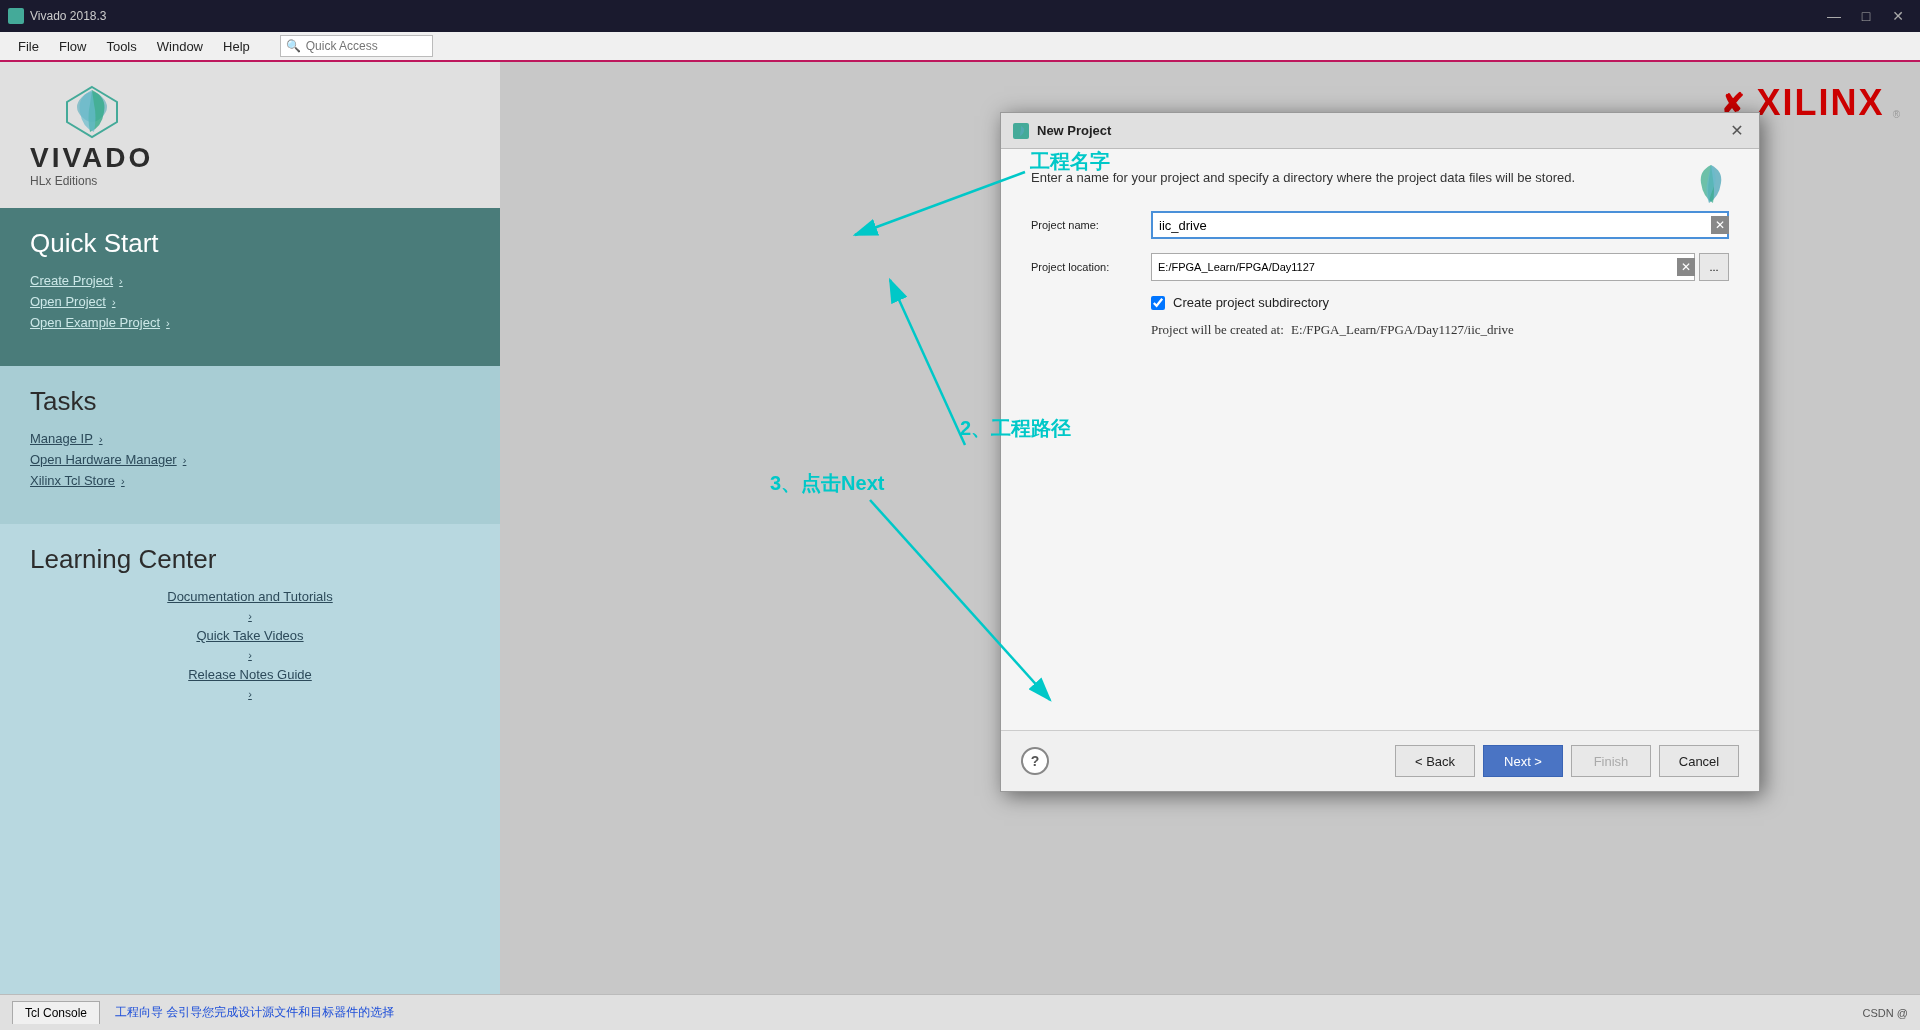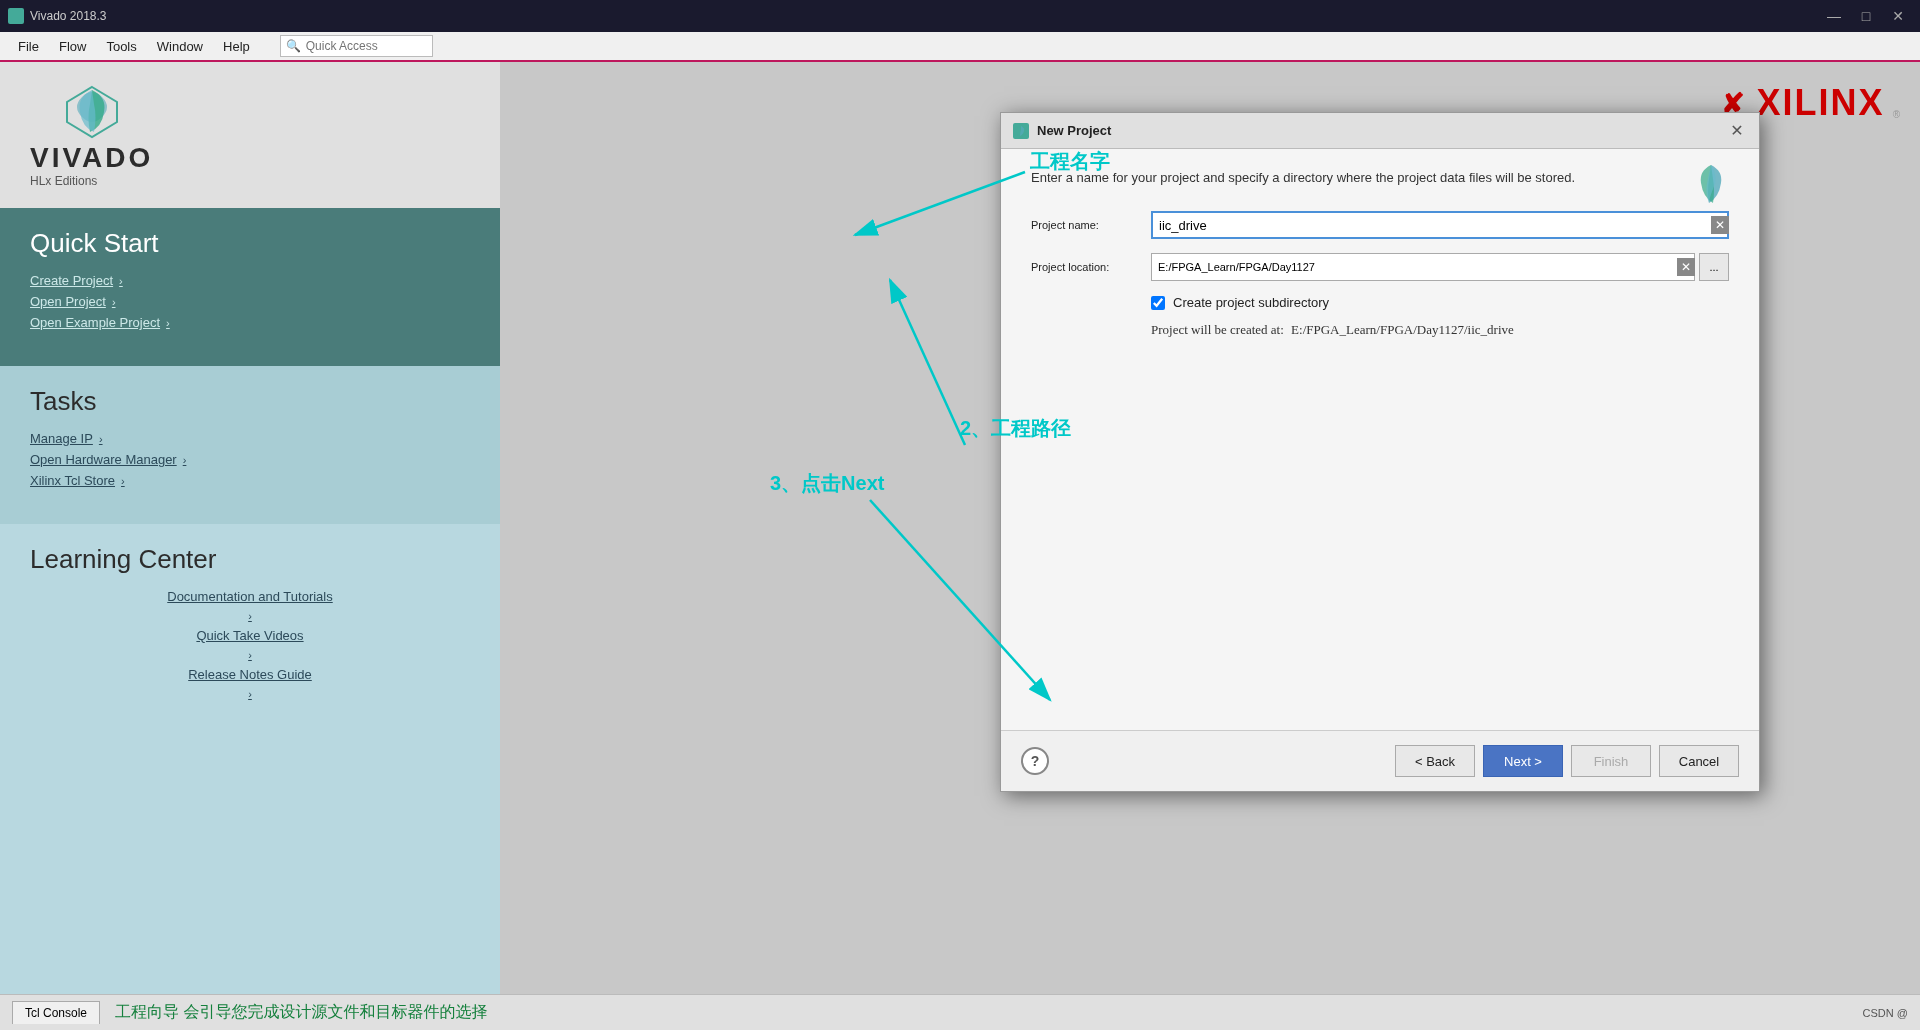--- a/index.html
+++ b/index.html
@@ -398,22 +398,22 @@
     }
     .tab-btn {
       background: #f0f0f0;
       border: 1px solid #aaa;
       border-bottom: none;
       padding: 4px 12px;
       font-size: 12px;
       cursor: pointer;
     }
     .status-text {
-      font-size: 16px;
-      color: #15803d;
+      font-size: 12px;
+      color: #1d4ed8;
     }
     .status-right {
       font-size: 11px;
       color: #555;
     }
 
     
     .annotation-layer {
       position: absolute;
       top: 0; left: 0; right: 0; bottom: 0;

